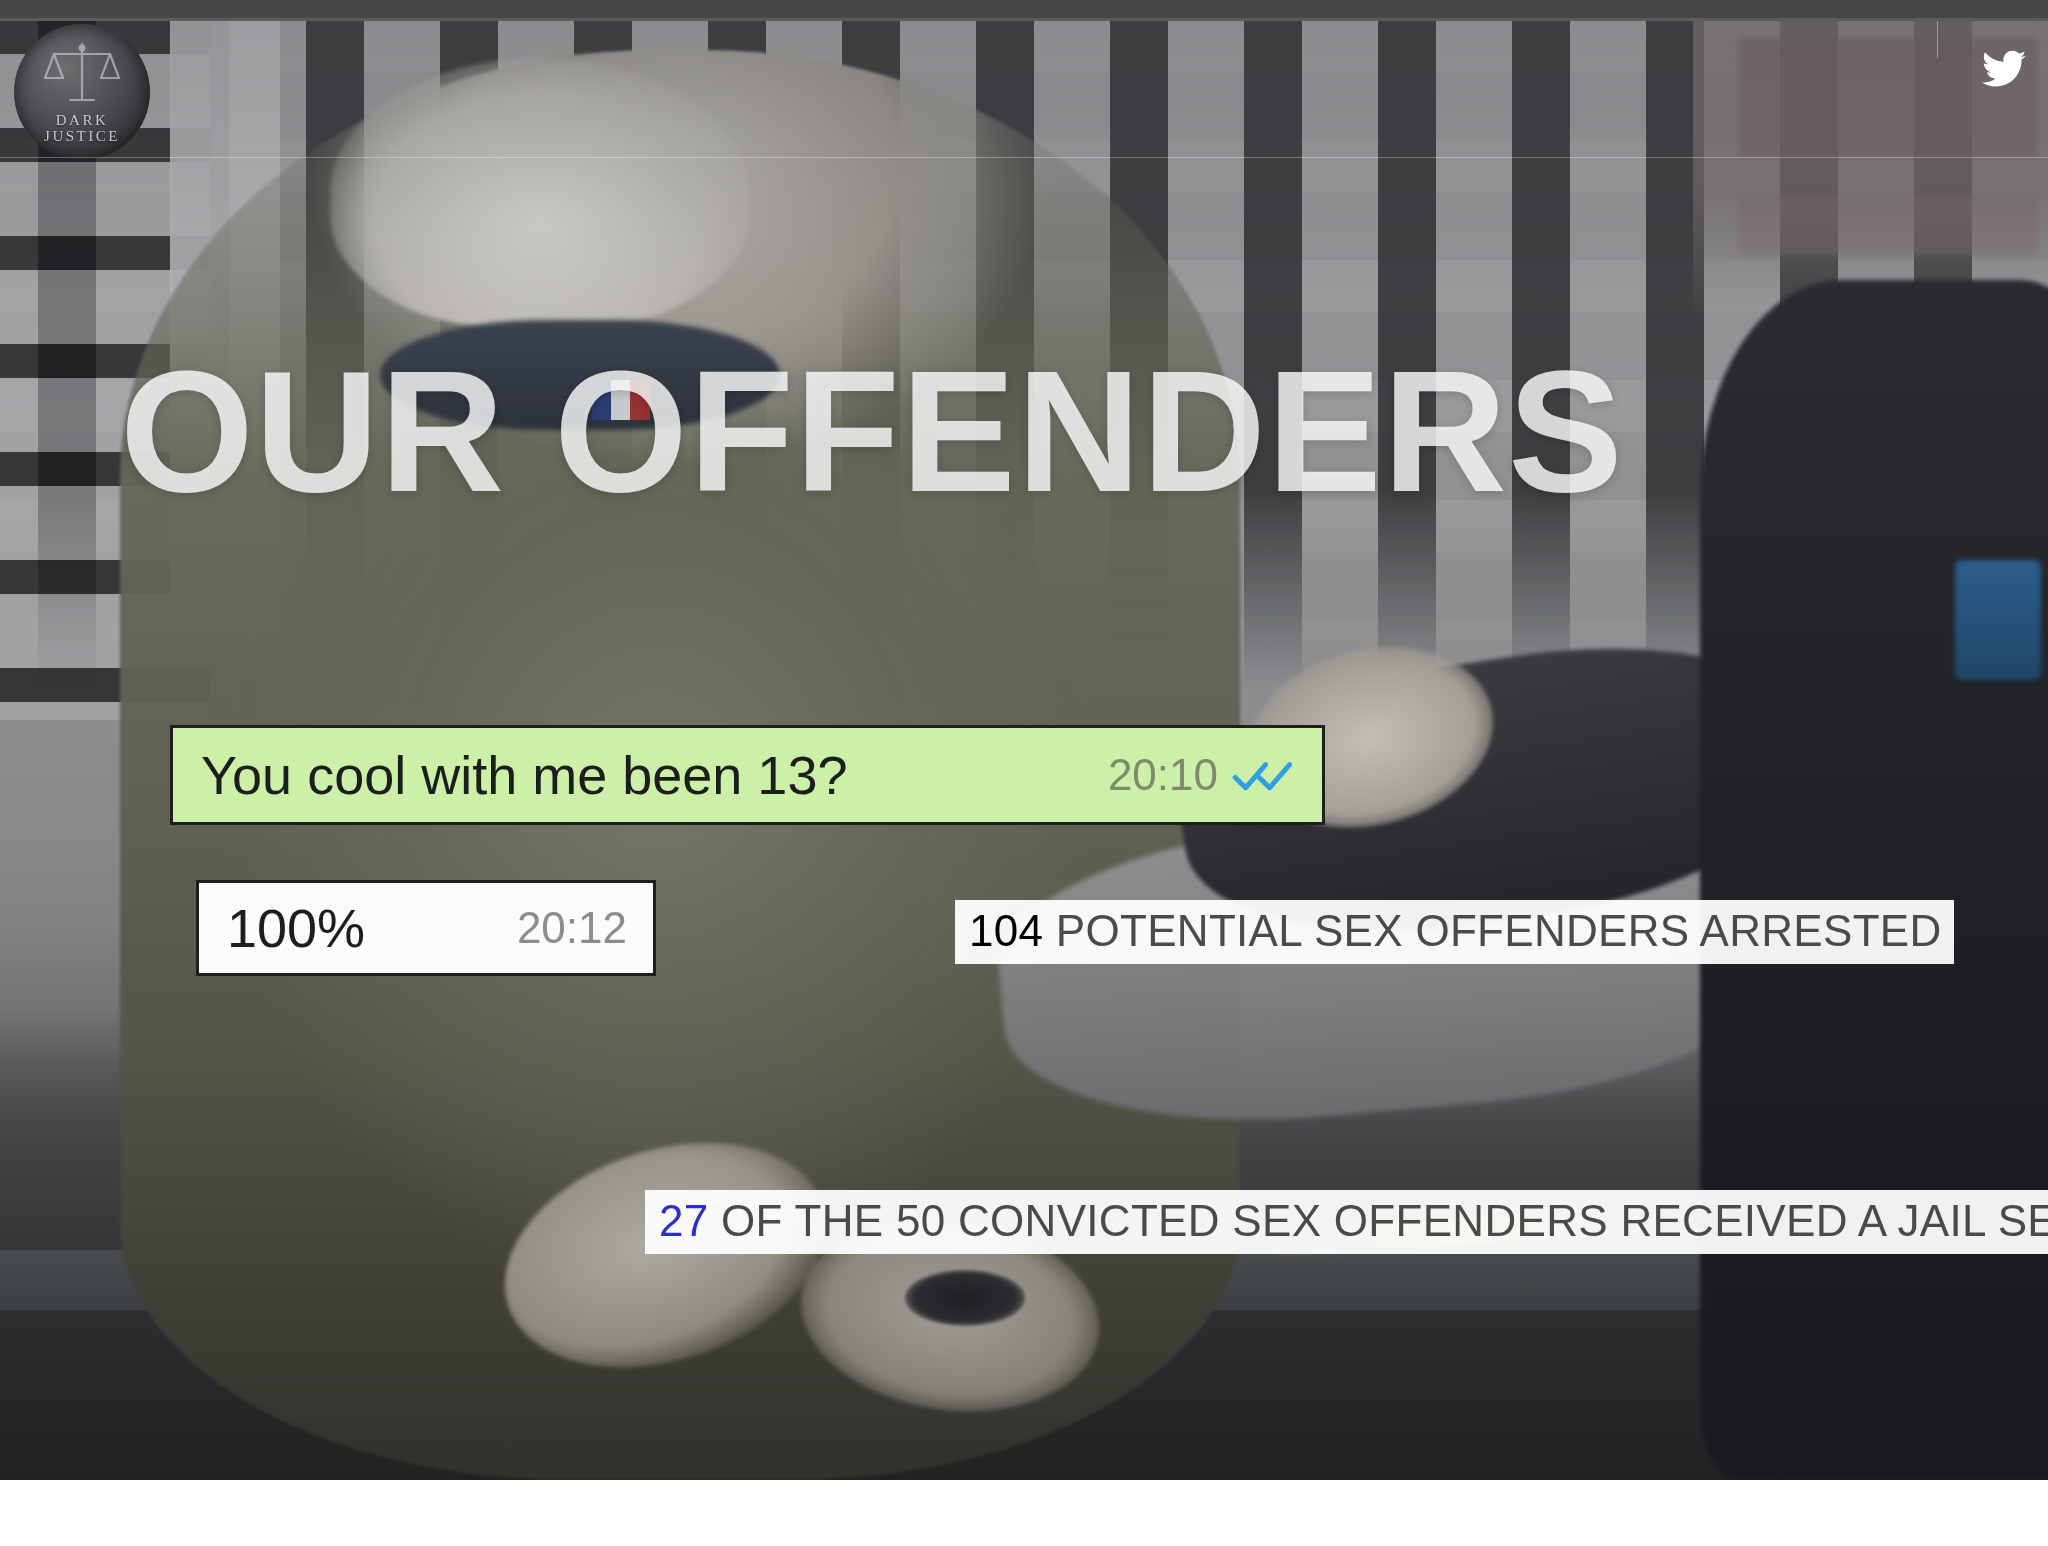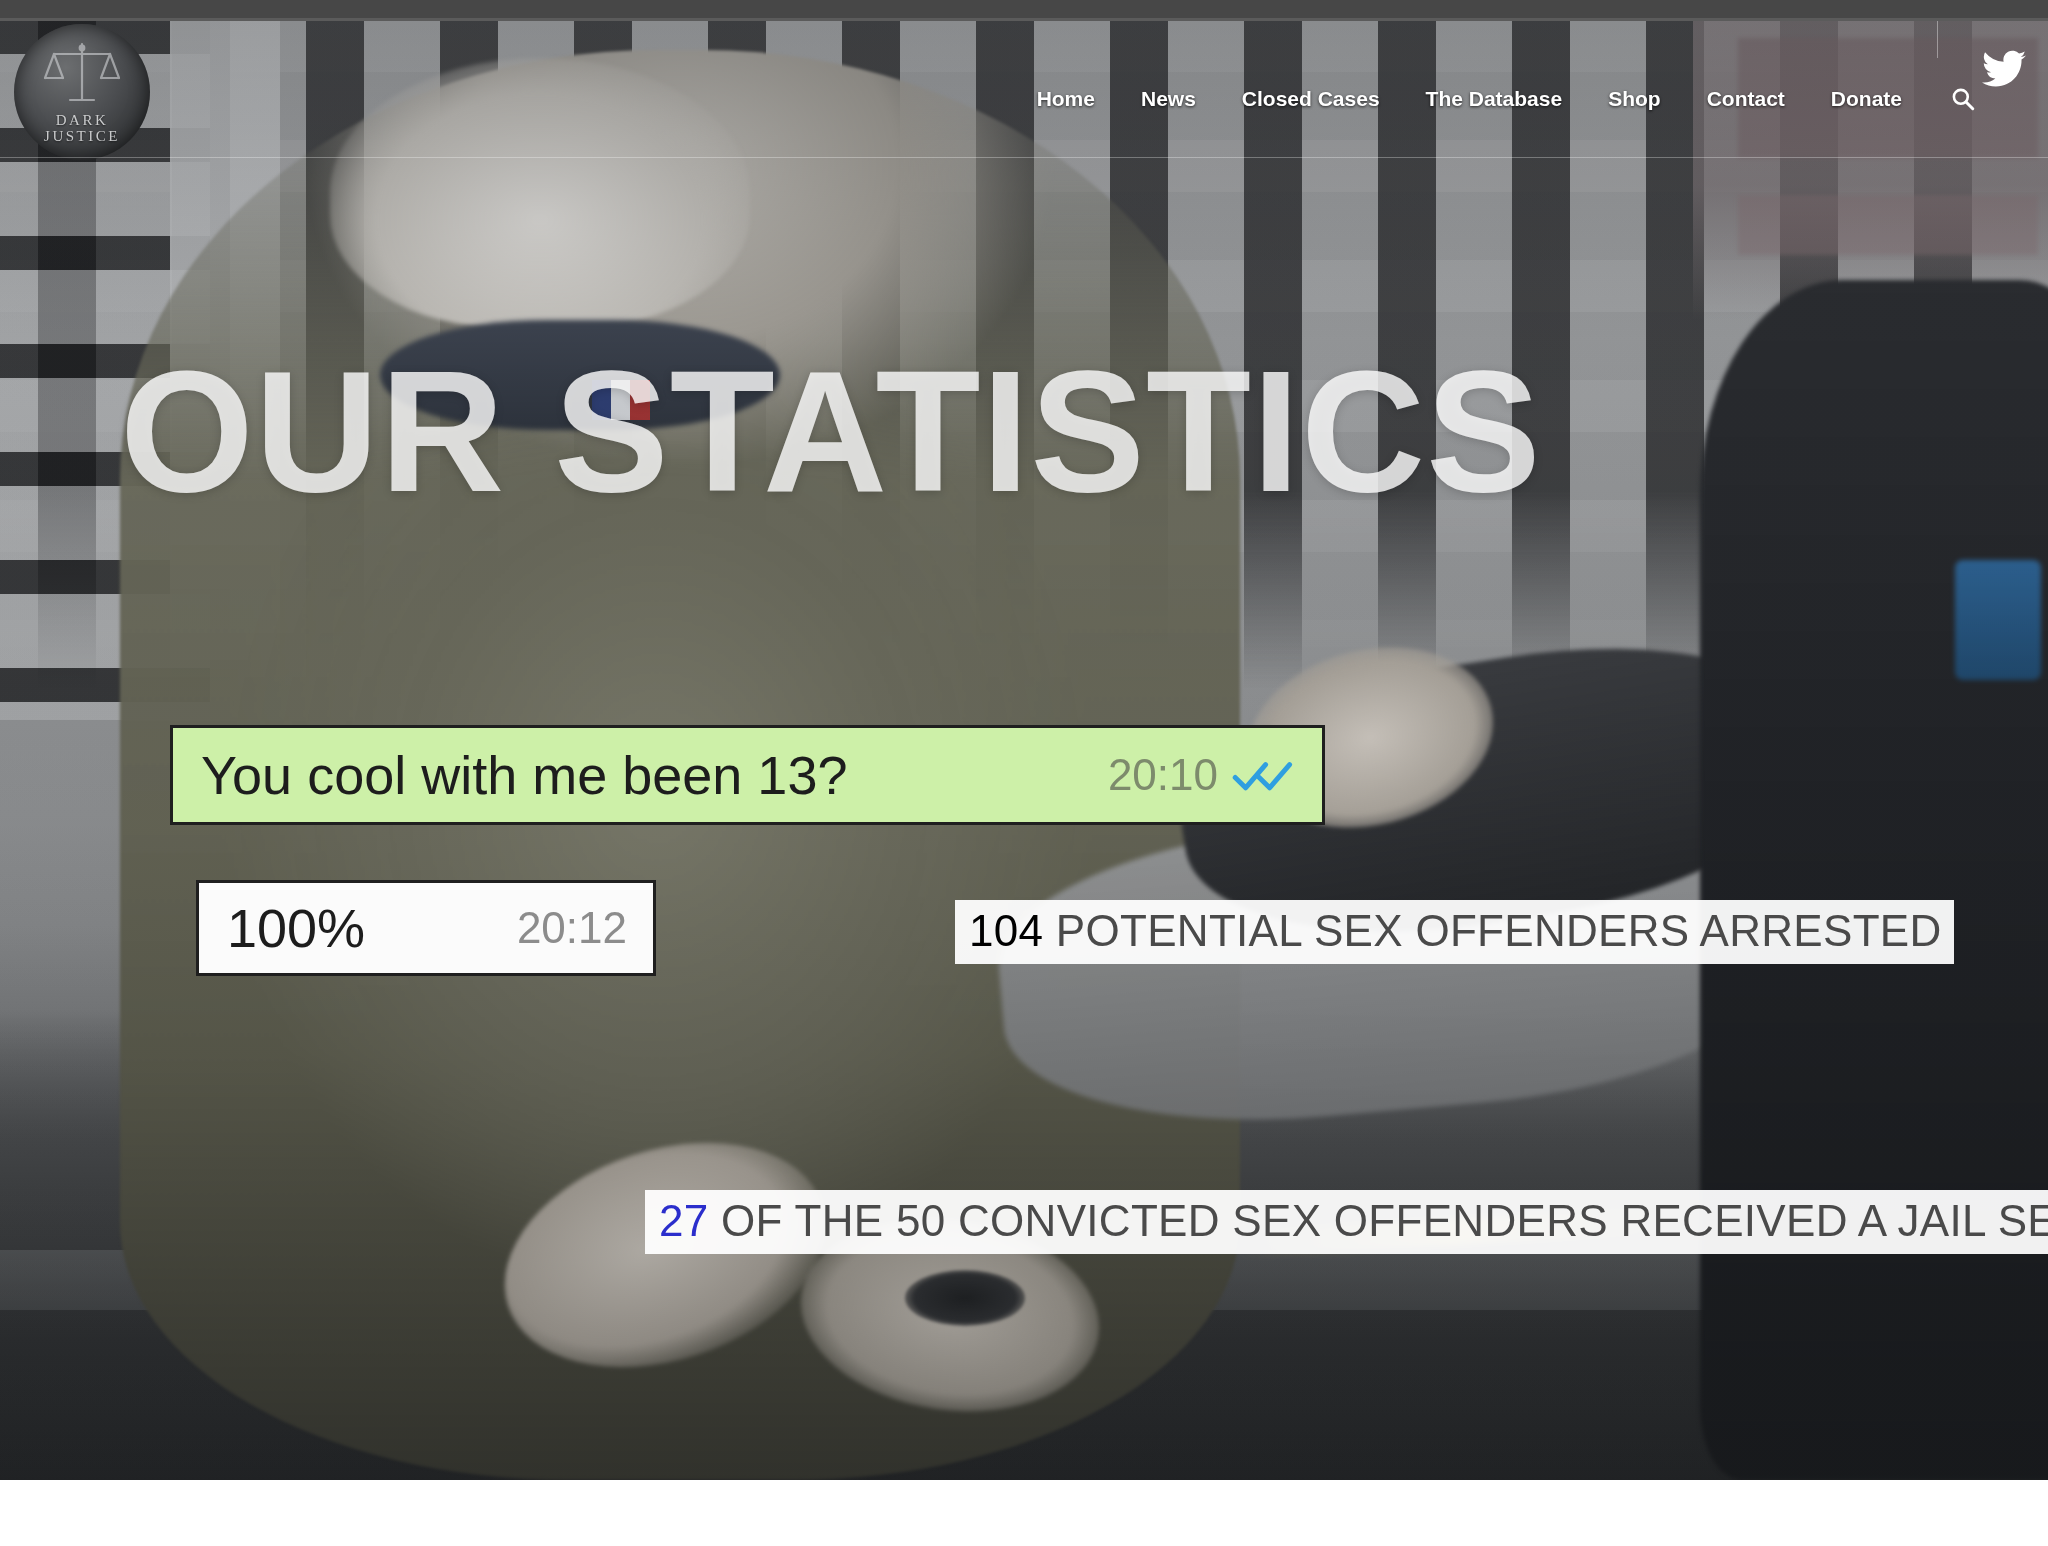--- a/index.html
+++ b/index.html
@@ -226,49 +226,33 @@
           <line x1="28" y1="62" x2="52" y2="62"></line>
         </g>
         <circle cx="40" cy="10" r="3.4" fill="#cfd1d3"></circle>
       </svg>
       <div class="lname">
         <div>DARK</div>
         <div>JUSTICE</div>
       </div>
     </div>
 
-    <div class="nav">
-      <a href="#">Home</a>
-      <a href="#">News</a>
-      <a href="#">Closed Cases</a>
-      <a href="#">The Database</a>
-      <a href="#">Shop</a>
-      <a href="#">Contact</a>
-      <a href="#">Donate</a>
-
-      <span class="searchbtn">
-        <svg width="26" height="26" viewBox="0 0 24 24">
-          <circle cx="10" cy="10" r="6.4" fill="none" stroke="#ffffff" stroke-width="2.4"></circle>
-          <line x1="14.8" y1="14.8" x2="21" y2="21" stroke="#ffffff" stroke-width="2.8" stroke-linecap="round"></line>
-        </svg>
-      </span>
-    </div>
 
     <div class="navdiv"></div>
 
     <span class="twitter">
       <svg width="44" height="38" viewBox="0 0 24 20">
         <path fill="#ffffff" d="M24 2.6a9.6 9.6 0 0 1-2.83.79A4.94 4.94 0 0 0 23.34.4a9.86 9.86 0 0 1-3.13 1.2A4.92 4.92 0 0 0 11.8 6.1 13.96 13.96 0 0 1 1.67.9a4.93 4.93 0 0 0 1.52 6.57 4.87 4.87 0 0 1-2.23-.62v.06a4.93 4.93 0 0 0 3.95 4.83 4.96 4.96 0 0 1-2.22.08 4.93 4.93 0 0 0 4.6 3.42A9.88 9.88 0 0 1 0 17.3a13.94 13.94 0 0 0 7.55 2.2c9.06 0 14.01-7.5 14.01-14 0-.22 0-.43-.02-.64A9.98 9.98 0 0 0 24 2.6z"></path>
       </svg>
     </span>
 
     <div class="header-rule"></div>
   </div>
 
-  <div class="hero-title">OUR STATISTICS</div>
+  <div class="hero-title">OUR OFFENDERS</div>
 
   <div class="bubble bubble-green">
     <span class="msg">You cool with me been 13?</span>
     <span class="time">20:10</span>
     <span class="ticks">
       <svg width="64" height="36" viewBox="0 0 40 22">
         <path d="M2 12.5 L8.5 19 L21 4.5" fill="none" stroke="#2f9fe0" stroke-width="3.1" stroke-linecap="round" stroke-linejoin="round"></path>
         <path d="M17 12.5 L23.5 19 L36 4.5" fill="none" stroke="#2f9fe0" stroke-width="3.1" stroke-linecap="round" stroke-linejoin="round"></path>
       </svg>
     </span>

